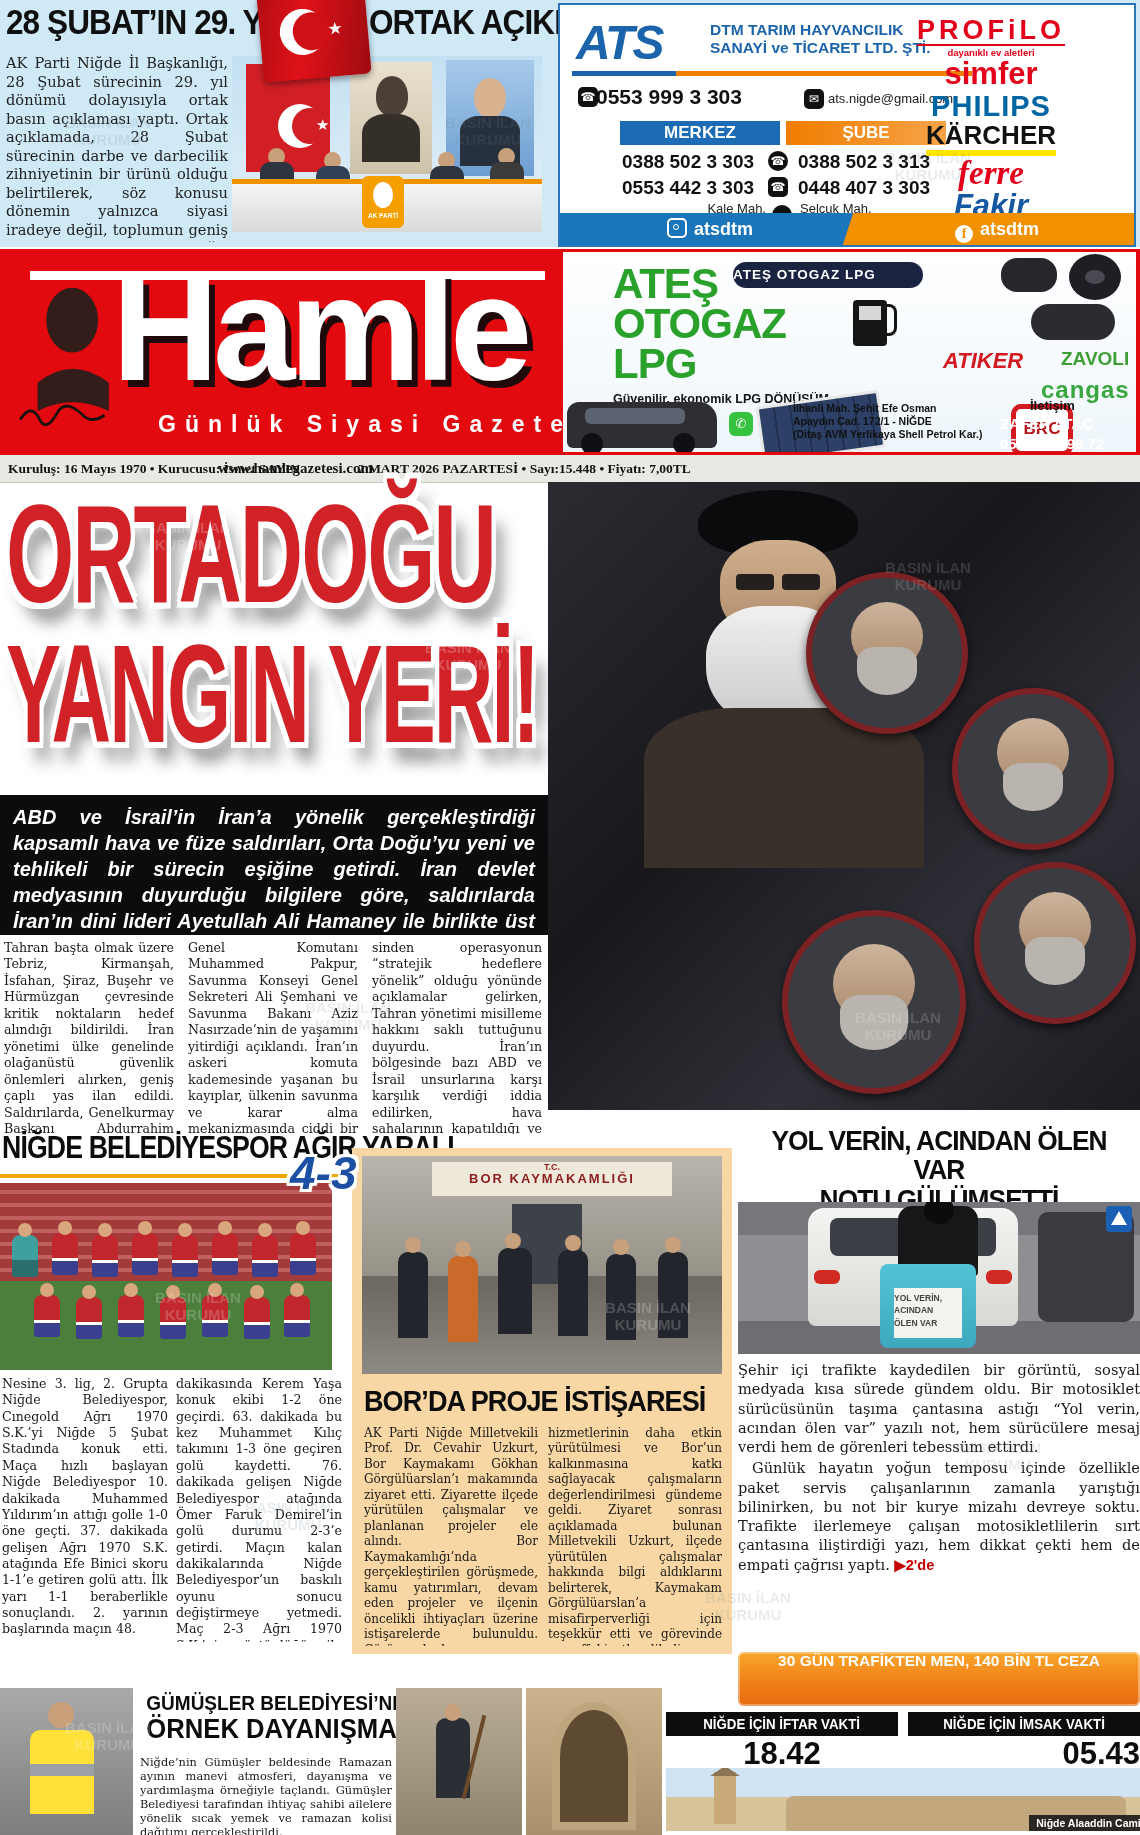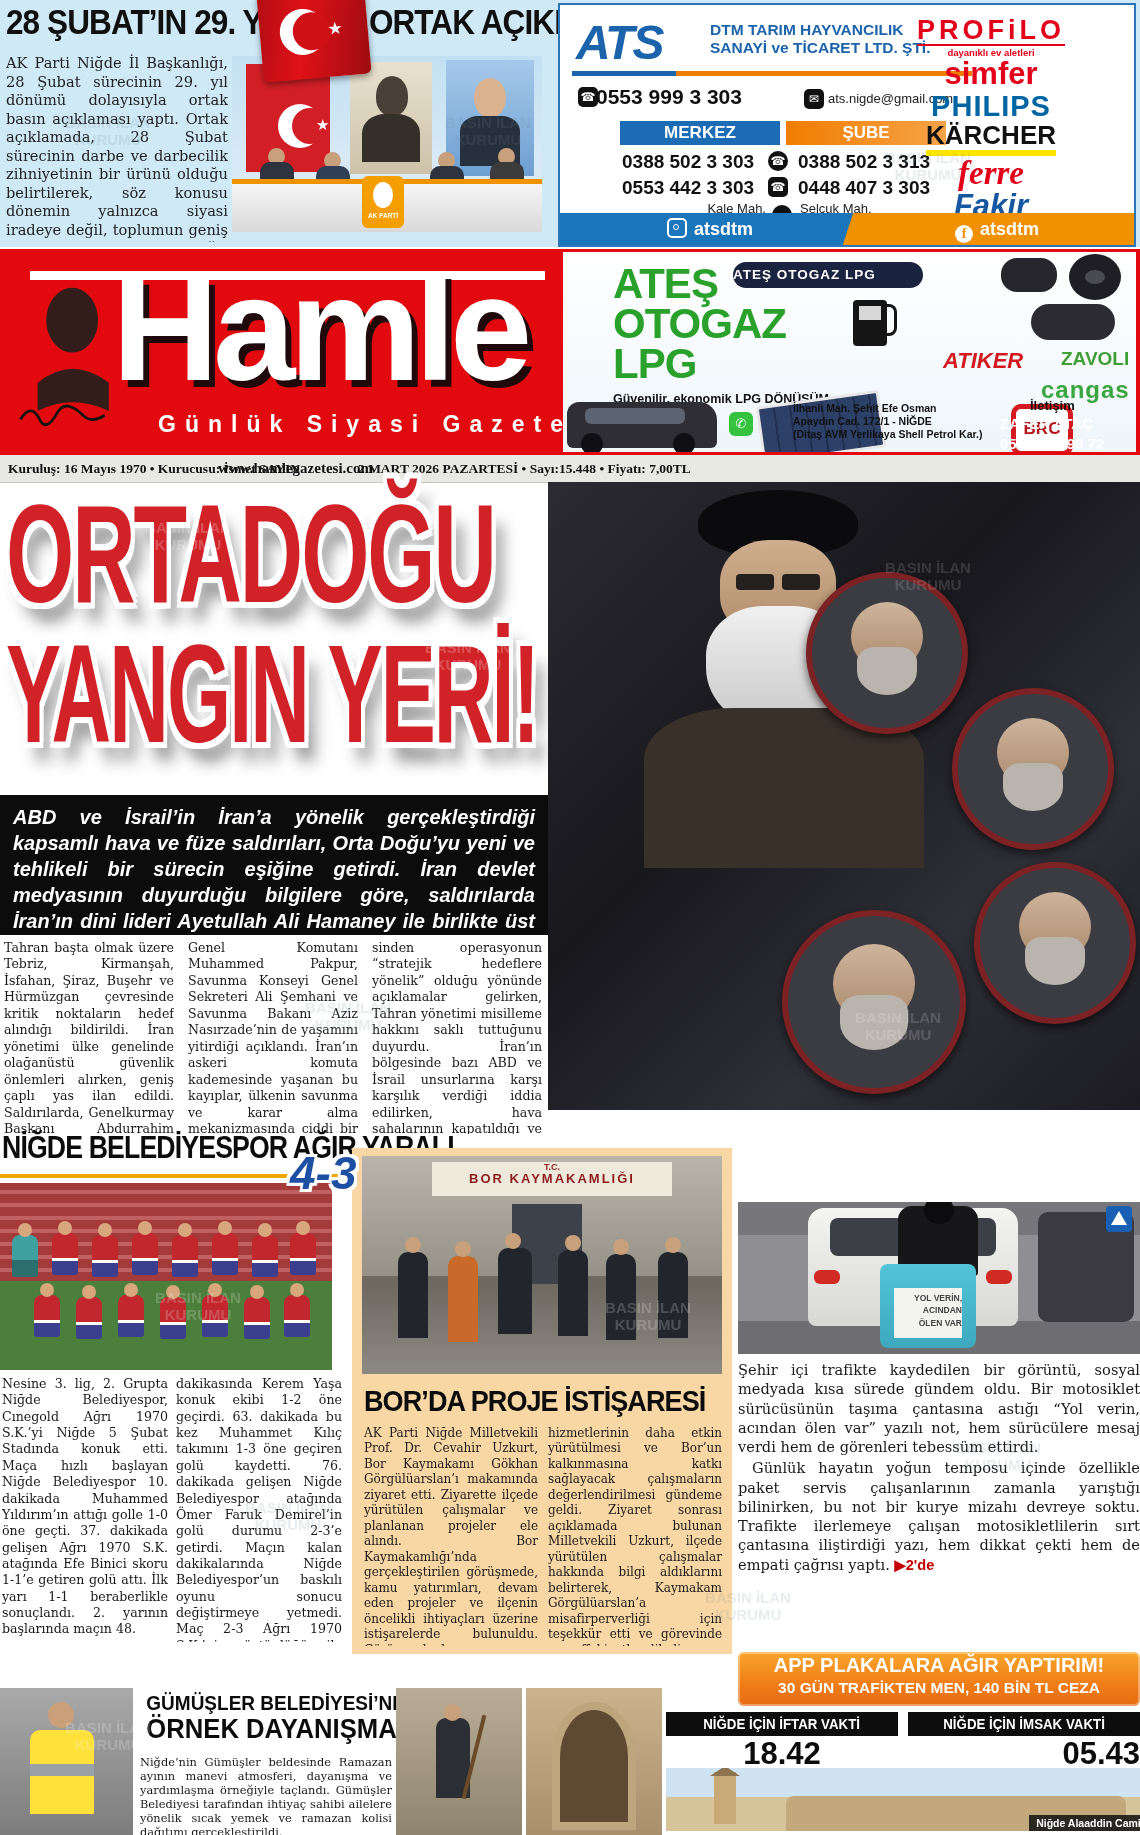--- a/index.html
+++ b/index.html
@@ -180,21 +180,21 @@
   .yol-suv{left:70px;top:6px;width:210px;height:118px;background:linear-gradient(#f4f4f2,#d8d8d4);border-radius:16px 16px 8px 8px;}
   .yol-suv-win{left:22px;top:10px;width:166px;height:38px;background:#3c4046;border-radius:8px;}
   .yol-tl{position:absolute;width:26px;height:14px;border-radius:6px;background:#d02a22;top:62px;}
   .yol-car2{left:300px;top:10px;width:96px;height:110px;background:#3a3a40;border-radius:10px;}
   .yol-sign{left:368px;top:4px;width:26px;height:26px;background:#1b5fb4;border-radius:4px;}
   .yol-sign::after{content:"";position:absolute;left:5px;top:5px;border-left:8px solid transparent;border-right:8px solid transparent;border-bottom:14px solid #fff;}
   .yol-courier{left:160px;top:4px;width:80px;height:70px;background:#17171a;border-radius:14px 14px 4px 4px;}
   .yol-helmet{left:186px;top:-6px;width:30px;height:28px;background:#0c0c0e;border-radius:50%;}
   .yol-bag{left:142px;top:62px;width:96px;height:84px;background:linear-gradient(#53c3d8,#3da8be);border-radius:8px;}
   .yol-note{left:14px;top:24px;width:68px;height:50px;background:#f4f4ee;color:#444;font-weight:900;
-            font-size:8.5px;line-height:1.45;text-align:right;padding-top:4px;box-sizing:border-box;}
+            font-size:8.5px;line-height:1.45;text-align:left;padding-top:4px;box-sizing:border-box;}
   .yol-body{left:738px;top:1360px;width:402px;height:286px;font-size:14.6px;line-height:1.32;color:#191919;
             text-align:justify;overflow:hidden;}
   .yol-body p{margin:0 0 2px 0;}
   .yol-body p+p{text-indent:14px;}
 
   
   .app-box{left:738px;top:1652px;width:402px;height:54px;border-radius:6px;text-align:center;color:#fff;
            background:linear-gradient(180deg,#f9a62a,#ef7d17 60%,#e86c12);box-shadow:inset 0 0 0 2px rgba(255,255,255,.35);}
   .app-l1{font-size:20px;font-weight:900;line-height:1.35;letter-spacing:0;}
   .app-l2{font-size:15.5px;font-weight:900;line-height:1.1;}
@@ -430,20 +430,24 @@
       <span class="person" style="left:136px;top:92px;width:34px;"></span>
       <span class="person" style="left:196px;top:94px;"></span>
       <span class="person" style="left:244px;top:98px;"></span>
       <span class="person" style="left:296px;top:96px;"></span>
     </div>
     <div class="abs bor-hl">BOR’DA PROJE İSTİŞARESİ</div>
   </div>
   <div class="abs bor-col serif" style="left:364px;">AK Parti Niğde Milletvekili Prof. Dr. Cevahir Uzkurt, Bor Kaymakamı Gökhan Görgülüarslan’ı makamında ziyaret etti. Ziyarette ilçede yürütülen çalışmalar ve planlanan projeler ele alındı. Bor Kaymakamlığı’nda gerçekleştirilen görüşmede, kamu yatırımları, devam eden projeler ve ilçenin öncelikli ihtiyaçları üzerine istişarelerde bulunuldu. Görüşmede, kamu</div>
   <div class="abs bor-col serif" style="left:548px;">hizmetlerinin daha etkin yürütülmesi ve Bor’un kalkınmasına katkı sağlayacak çalışmaların değerlendirilmesi gündeme geldi. Ziyaret sonrası açıklamada bulunan Milletvekili Uzkurt, ilçede yürütülen çalışmalar hakkında bilgi aldıklarını belirterek, Kaymakam Görgülüarslan’a misafirperverliği için teşekkür etti ve görevinde muvaffakiyetler diledi.</div>
 
+  <div class="abs yol-hl">
+    <span class="l1">YOL VERİN, ACINDAN ÖLEN VAR</span>
+    <span class="l2">NOTU GÜLÜMSETTİ</span>
+  </div>
   <div class="abs yol-photo">
     <div class="abs yol-suv">
       <div class="abs yol-suv-win"></div>
       <span class="yol-tl" style="left:6px;"></span>
       <span class="yol-tl" style="right:6px;"></span>
     </div>
     <div class="abs yol-car2"></div>
     <div class="abs yol-sign"></div>
     <div class="abs yol-courier"></div>
     <div class="abs yol-helmet"></div>
@@ -454,21 +458,20 @@
         <div>ÖLEN VAR</div>
       </div>
     </div>
   </div>
   <div class="abs yol-body serif">
     <p>Şehir içi trafikte kaydedilen bir görüntü, sosyal medyada kısa sürede gündem oldu. Bir motosiklet sürücüsünün taşıma çantasına astığı “Yol verin, acından ölen var” yazılı not, hem sürücülere mesaj verdi hem de görenleri tebessüm ettirdi.</p>
     <p><span>Günlük hayatın yoğun temposu içinde özellikle paket servis çalışanlarının zamanla yarıştığı bilinirken, bu not bir kurye mizahı devreye soktu. Trafikte ilerlemeye çalışan motosikletlilerin sırt çantasına iliştirdiği yazı, hem dikkat çekti hem de empati çağrısı yaptı. </span><span class="jump">▶2'de</span></p>
   </div>
 
   <div class="abs app-box">
-    <div class="app-l1">APP PLAKALARA AĞIR YAPTIRIM!</div>
     <div class="app-l2">30 GÜN TRAFİKTEN MEN, 140 BİN TL CEZA</div>
   </div>
 
   <div class="abs ph-worker">
     <div class="abs worker-head"></div>
     <div class="abs worker-vest"></div>
   </div>
 
   <div class="abs gum">
     <div class="gum-h1">GÜMÜŞLER BELEDİYESİ’NDEN</div>

